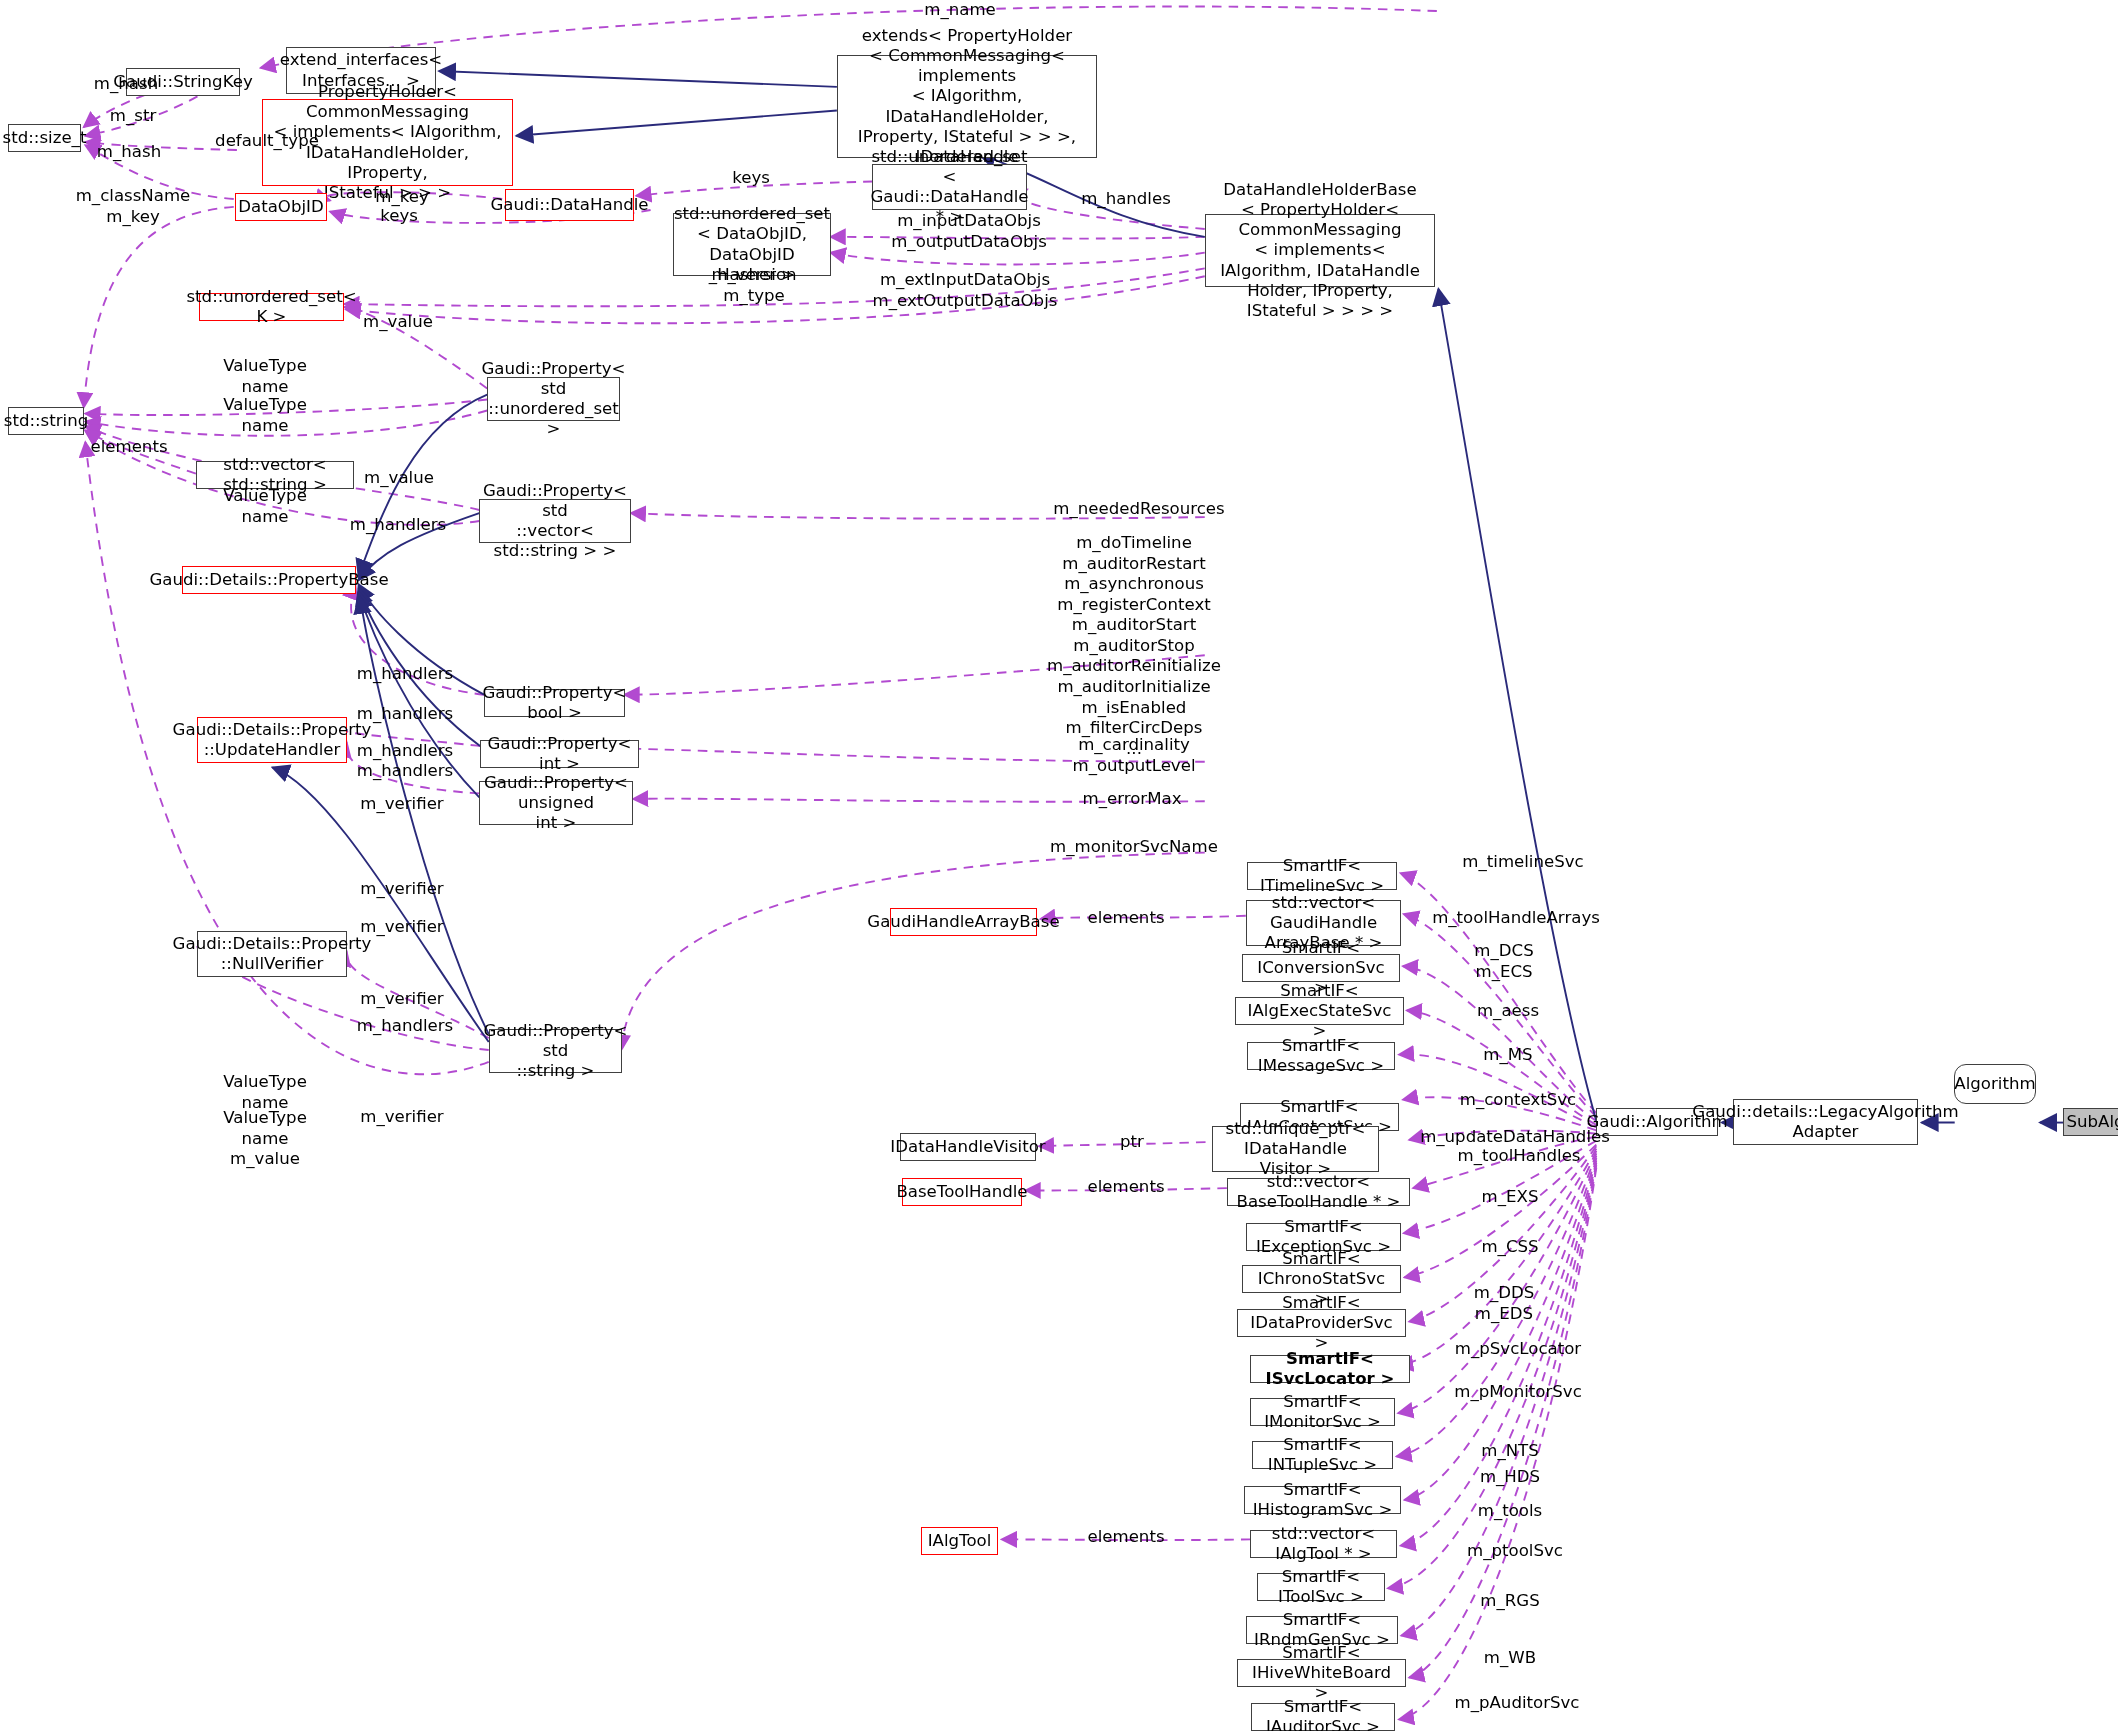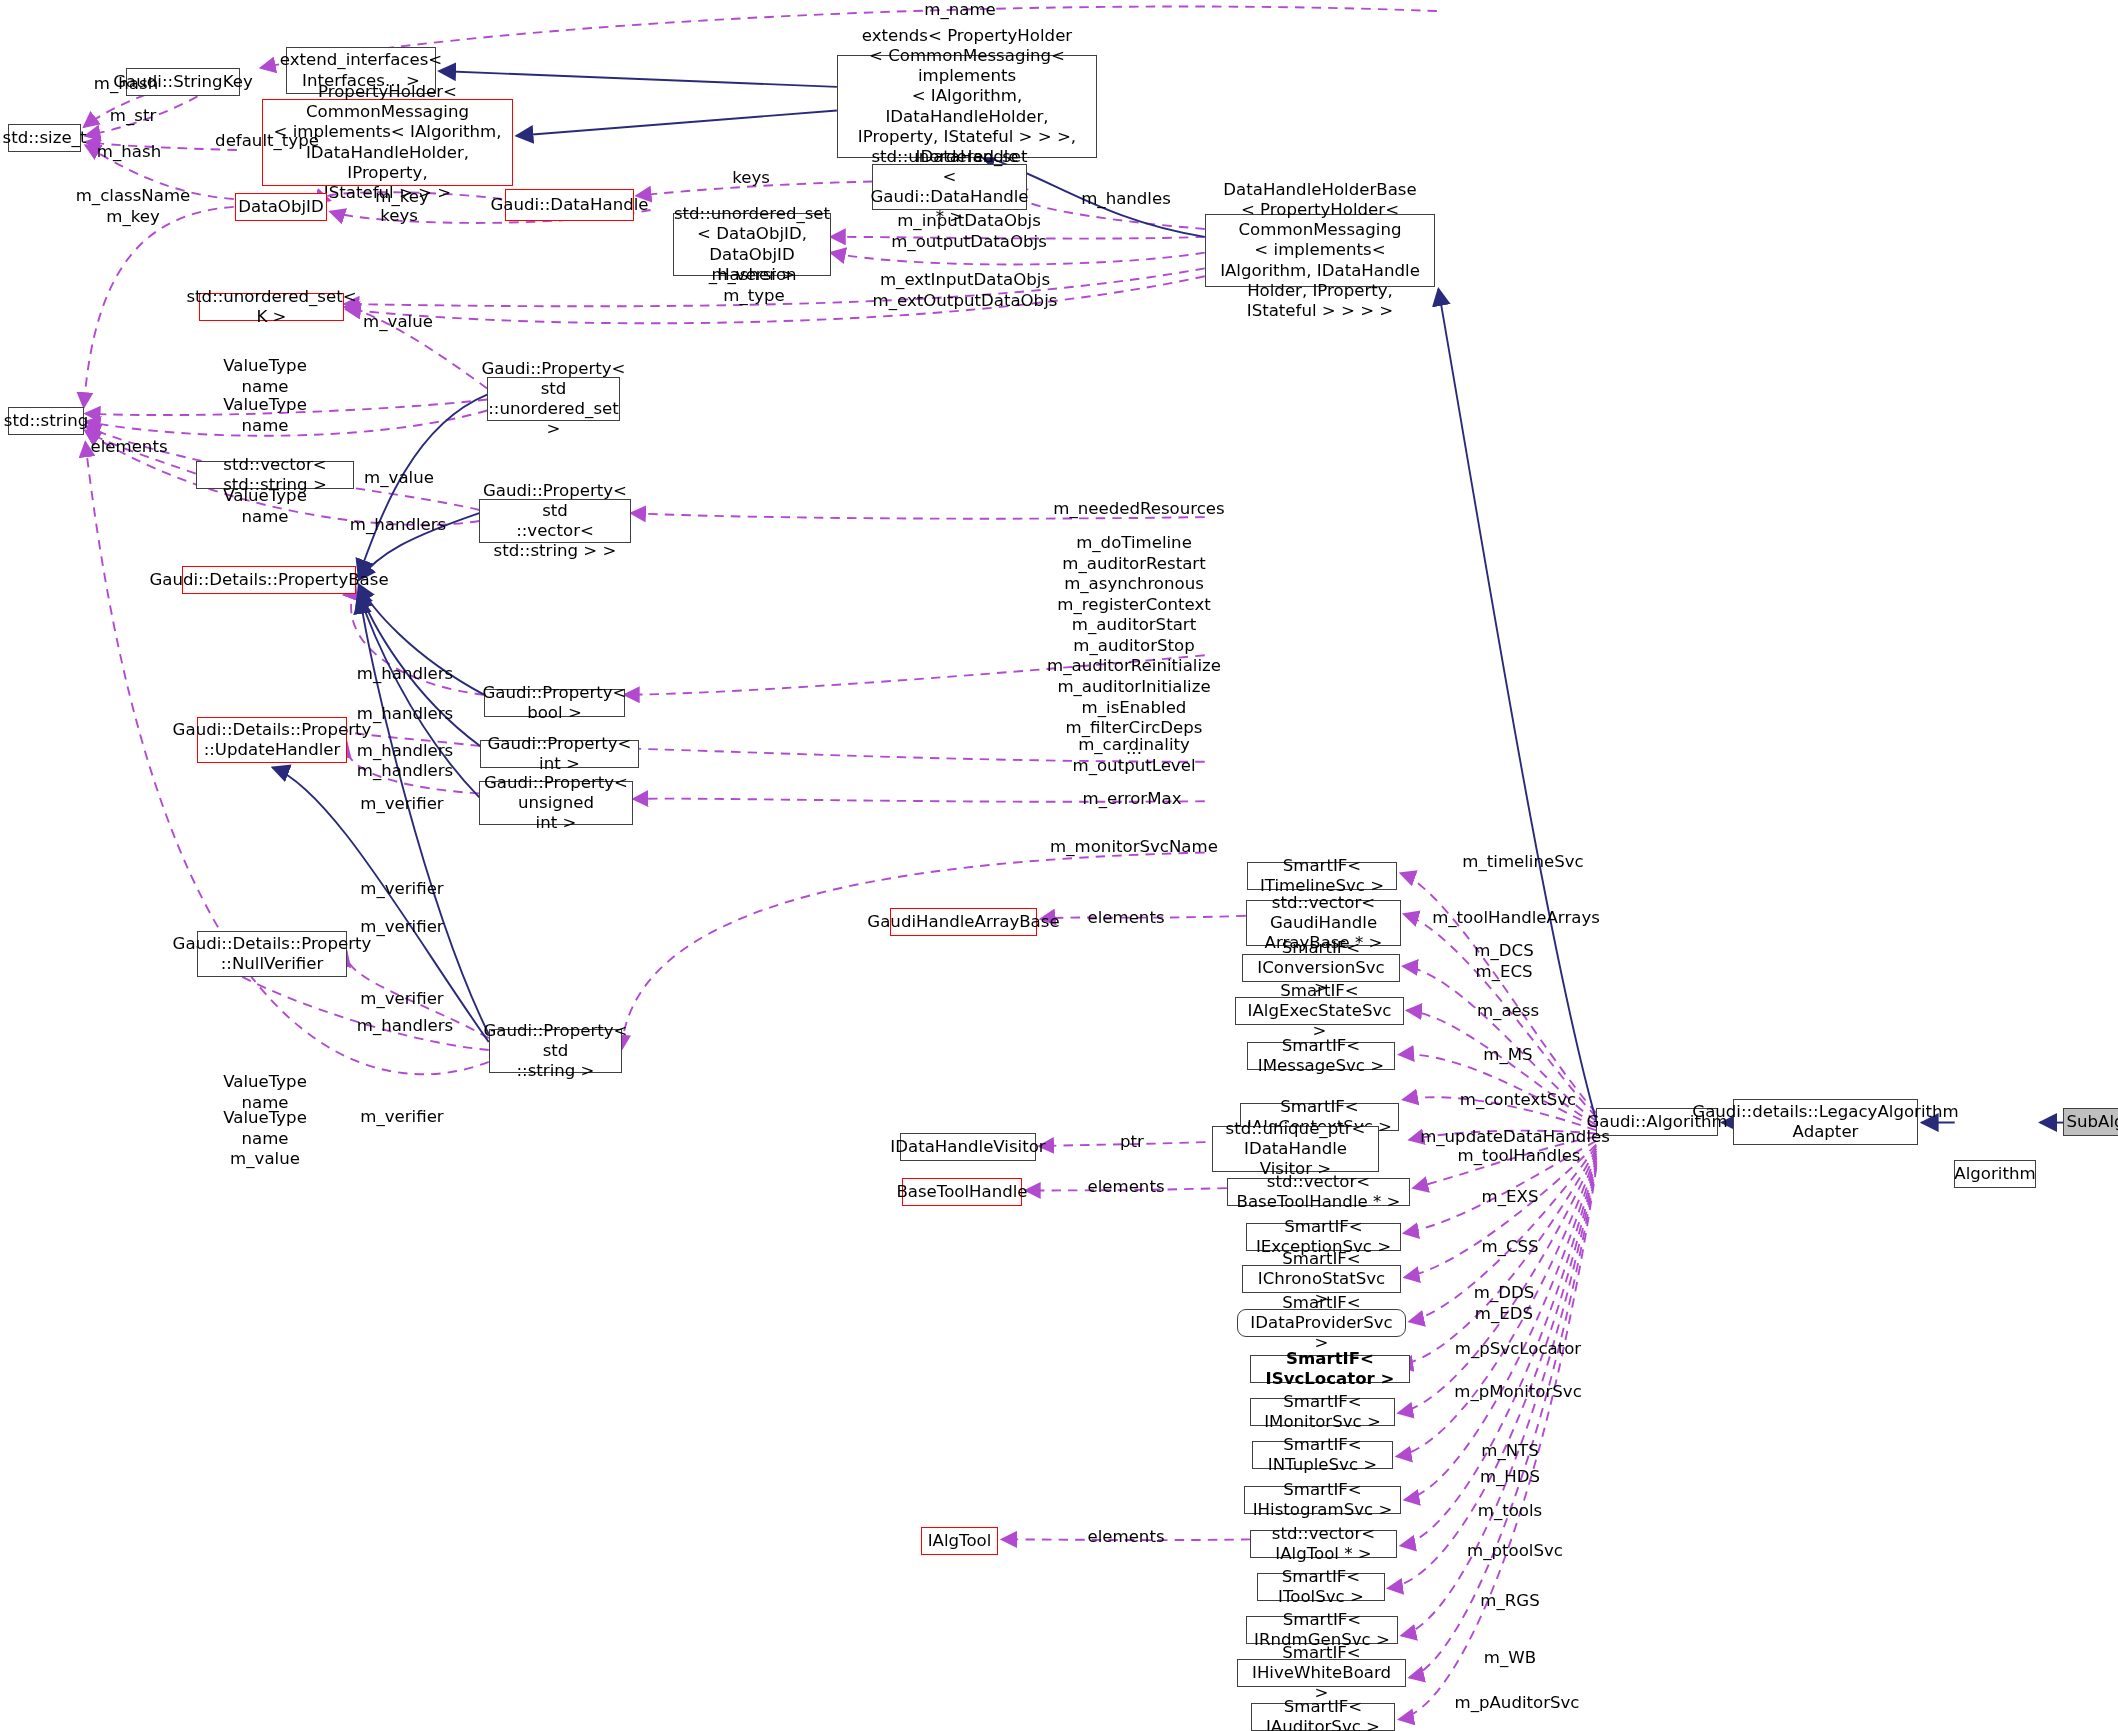--- a/index.html
+++ b/index.html
@@ -154,35 +154,35 @@
     <div class="node" style="left: 1235px; top: 997px; width: 169px; height: 28px;">SmartIF&lt; IAlgExecStateSvc &gt;</div>
     <div class="node" style="left: 1247px; top: 1042px; width: 148px; height: 28px;">SmartIF&lt; IMessageSvc &gt;</div>
     <div class="node" style="left: 1240px; top: 1103px; width: 159px; height: 28px;">SmartIF&lt; IAlgContextSvc &gt;</div>
     <div class="node" style="left: 900px; top: 1133px; width: 136px; height: 28px;">IDataHandleVisitor</div>
     <div class="node" style="left: 1198px; top: 1126px; width: 167px; height: 46px; margin-left: 14px;">std::unique_ptr&lt; IDataHandle
 Visitor &gt;</div>
     <div class="node red" style="left: 902px; top: 1178px; width: 120px; height: 28px;">BaseToolHandle</div>
     <div class="node" style="left: 1227px; top: 1178px; width: 183px; height: 28px;">std::vector&lt; BaseToolHandle * &gt;</div>
     <div class="node" style="left: 1246px; top: 1223px; width: 155px; height: 28px;">SmartIF&lt; IExceptionSvc &gt;</div>
     <div class="node" style="left: 1242px; top: 1265px; width: 159px; height: 28px;">SmartIF&lt; IChronoStatSvc &gt;</div>
-    <div class="node" style="left: 1237px; top: 1309px; width: 169px; height: 28px; border-radius: 9px;">SmartIF&lt; IDataProviderSvc &gt;</div>
+    <div class="node" style="left: 1237px; top: 1309px; width: 169px; height: 28px;">SmartIF&lt; IDataProviderSvc &gt;</div>
     <div class="node" style="left: 1250px; top: 1355px; width: 160px; height: 28px; font-weight: bold;">SmartIF&lt; ISvcLocator &gt;</div>
     <div class="node" style="left: 1250px; top: 1398px; width: 145px; height: 28px;">SmartIF&lt; IMonitorSvc &gt;</div>
     <div class="node" style="left: 1252px; top: 1441px; width: 141px; height: 28px;">SmartIF&lt; INTupleSvc &gt;</div>
     <div class="node" style="left: 1244px; top: 1486px; width: 157px; height: 28px;">SmartIF&lt; IHistogramSvc &gt;</div>
     <div class="node red" style="left: 921px; top: 1527px; width: 77px; height: 28px;">IAlgTool</div>
     <div class="node" style="left: 1250px; top: 1530px; width: 147px; height: 28px;">std::vector&lt; IAlgTool * &gt;</div>
     <div class="node" style="left: 1257px; top: 1573px; width: 128px; height: 28px;">SmartIF&lt; IToolSvc &gt;</div>
     <div class="node" style="left: 1246px; top: 1616px; width: 152px; height: 28px;">SmartIF&lt; IRndmGenSvc &gt;</div>
     <div class="node" style="left: 1237px; top: 1659px; width: 169px; height: 28px;">SmartIF&lt; IHiveWhiteBoard &gt;</div>
     <div class="node" style="left: 1251px; top: 1703px; width: 144px; height: 28px;">SmartIF&lt; IAuditorSvc &gt;</div>
     <div class="node" style="left: 1596px; top: 1108px; width: 122px; height: 28px;">Gaudi::Algorithm</div>
     <div class="node" style="left: 1733px; top: 1099px; width: 185px; height: 46px;">Gaudi::details::LegacyAlgorithm
 Adapter</div>
-    <div class="node" style="left: 1954px; top: 1160px; width: 82px; height: 28px;">Algorithm</div>
+    <div class="node" style="left: 1954px; top: 1064px; width: 82px; height: 40px; border-radius: 12px;">Algorithm</div>
     <div class="node filled" style="left: 2063px; top: 1108px; width: 65px; height: 28px;">SubAlg</div>
     <div class="elabel" style="left: 960px; top: 10.3px;">m_name</div>
     <div class="elabel" style="left: 126px; top: 84px;">m_hash</div>
     <div class="elabel" style="left: 133px; top: 116px;">m_str</div>
     <div class="elabel" style="left: 129px; top: 152px;">m_hash</div>
     <div class="elabel" style="left: 267px; top: 141px;">default_type</div>
     <div class="elabel" style="left: 402px; top: 197px;">m_key</div>
     <div class="elabel" style="left: 399px; top: 216px;">keys</div>
     <div class="elabel" style="left: 751px; top: 178px;">keys</div>
     <div class="elabel" style="left: 133px; top: 207px;">m_className

